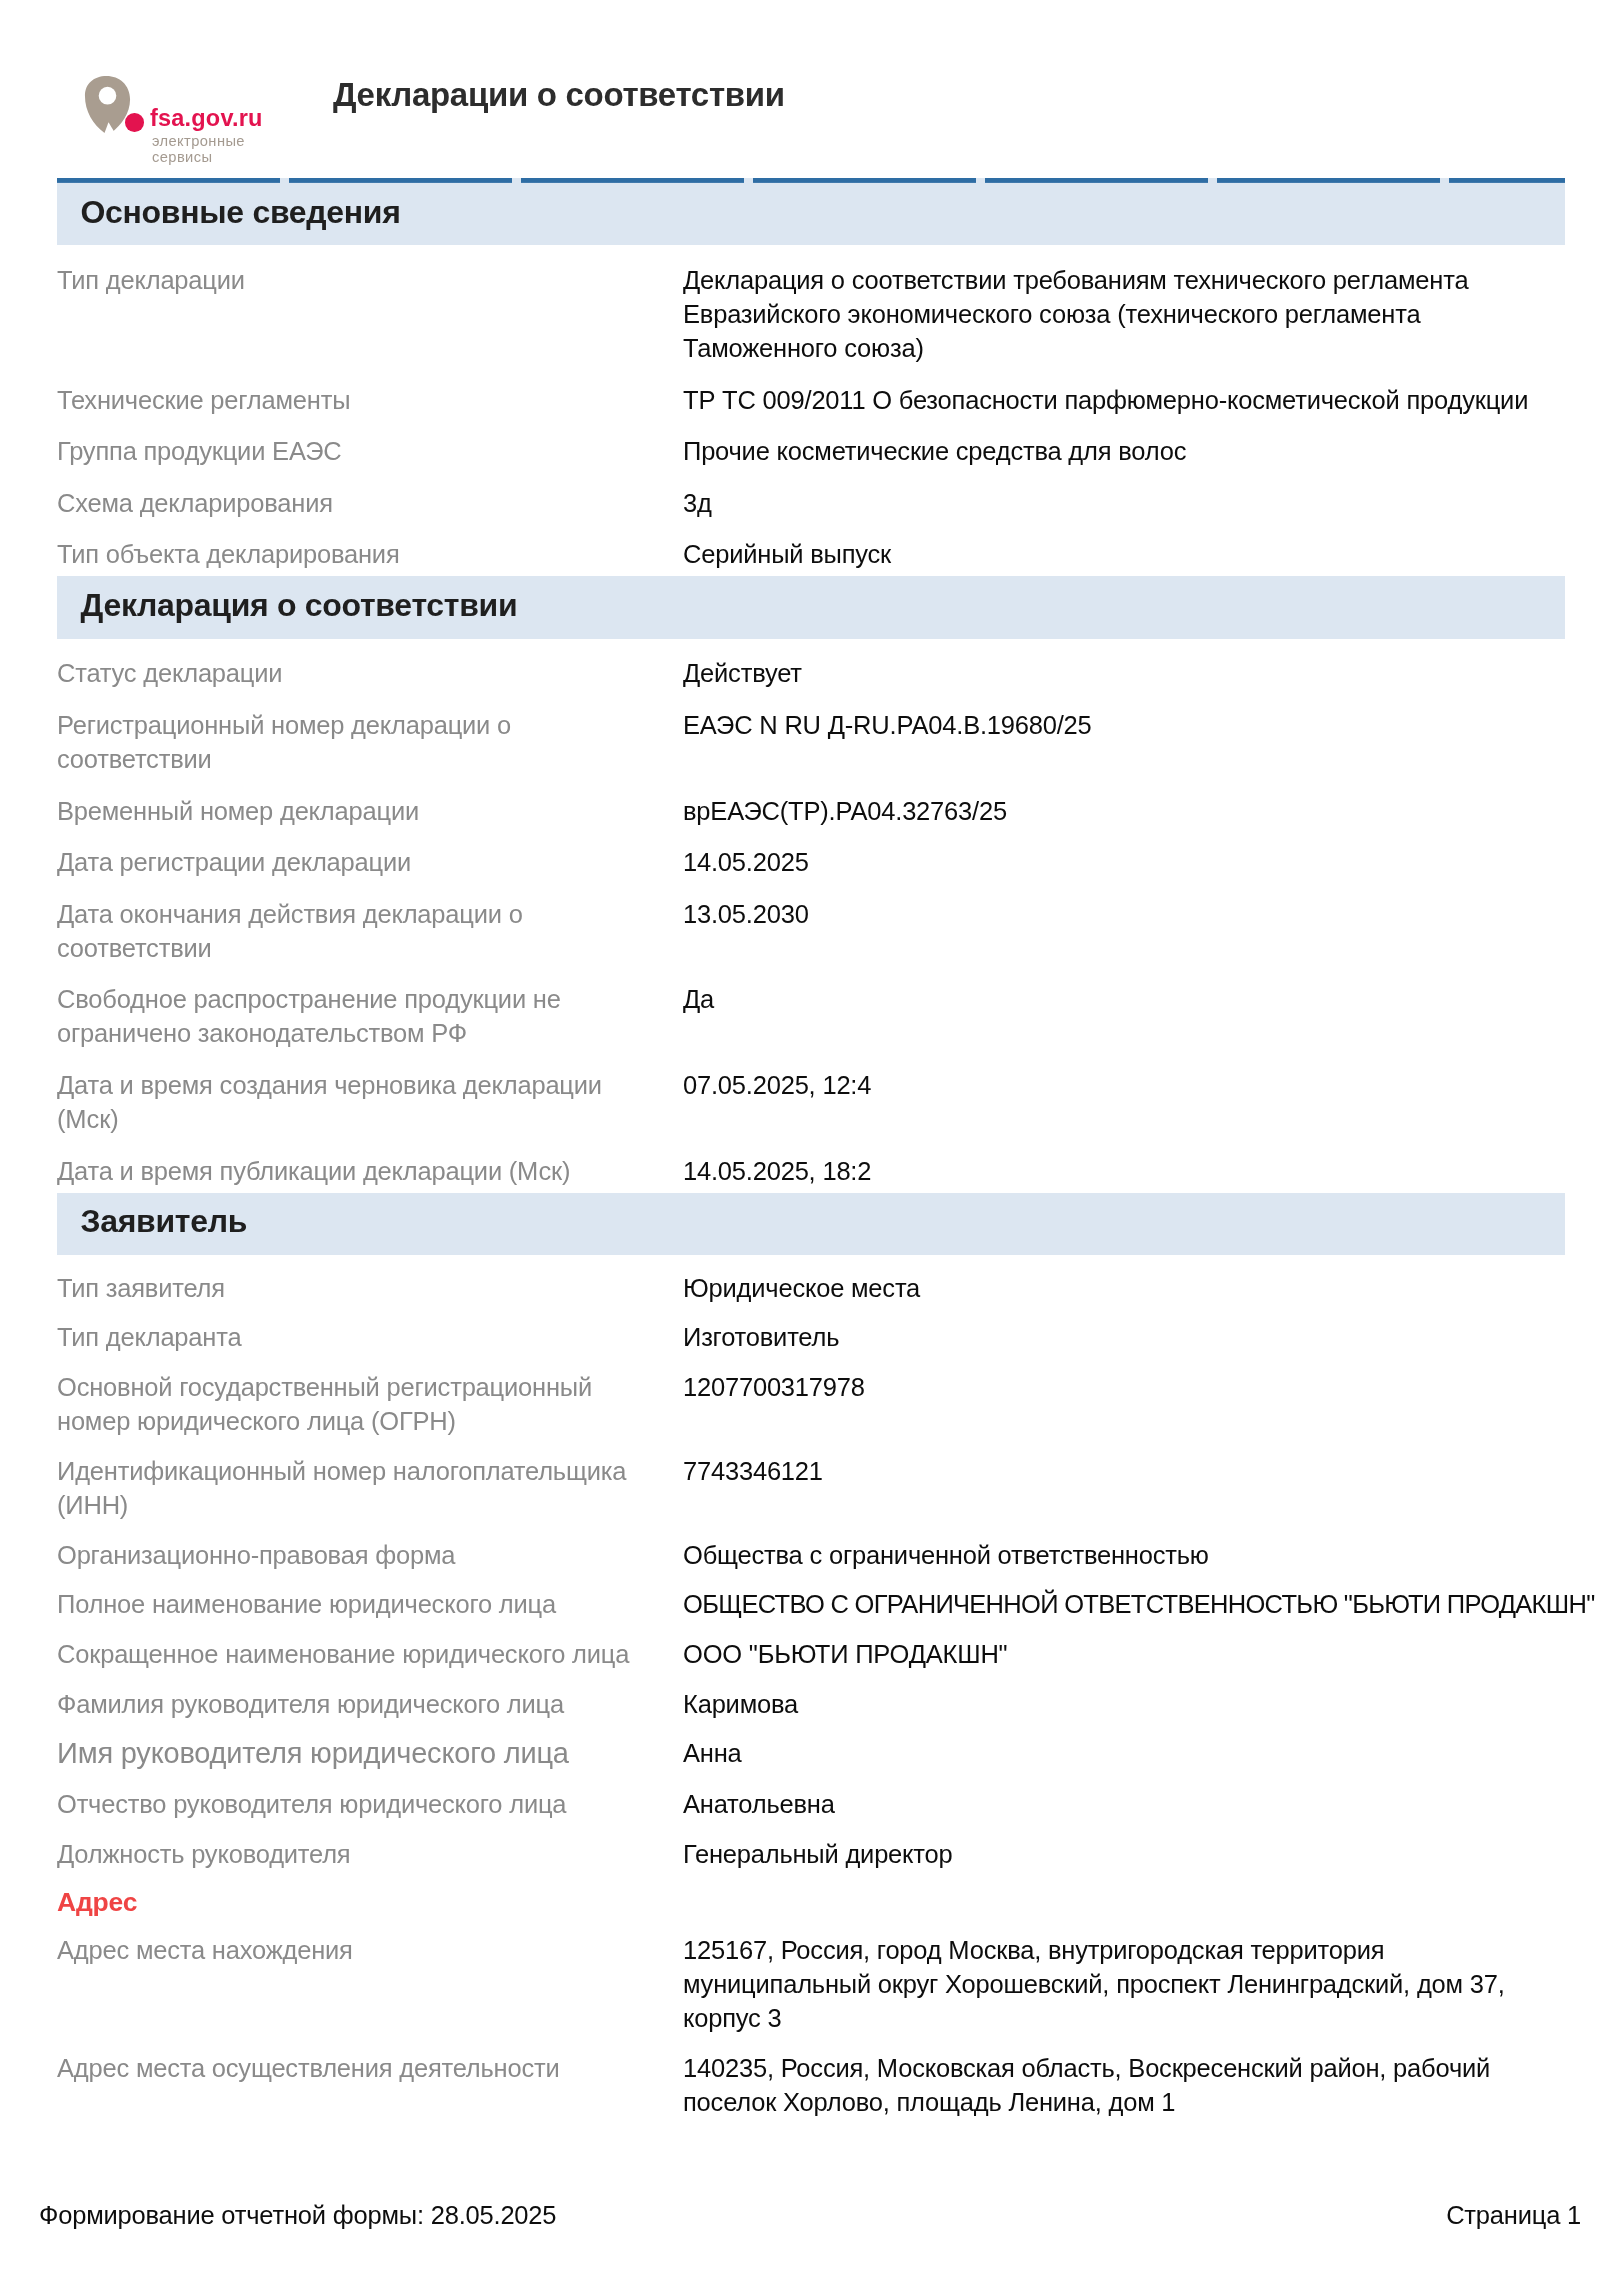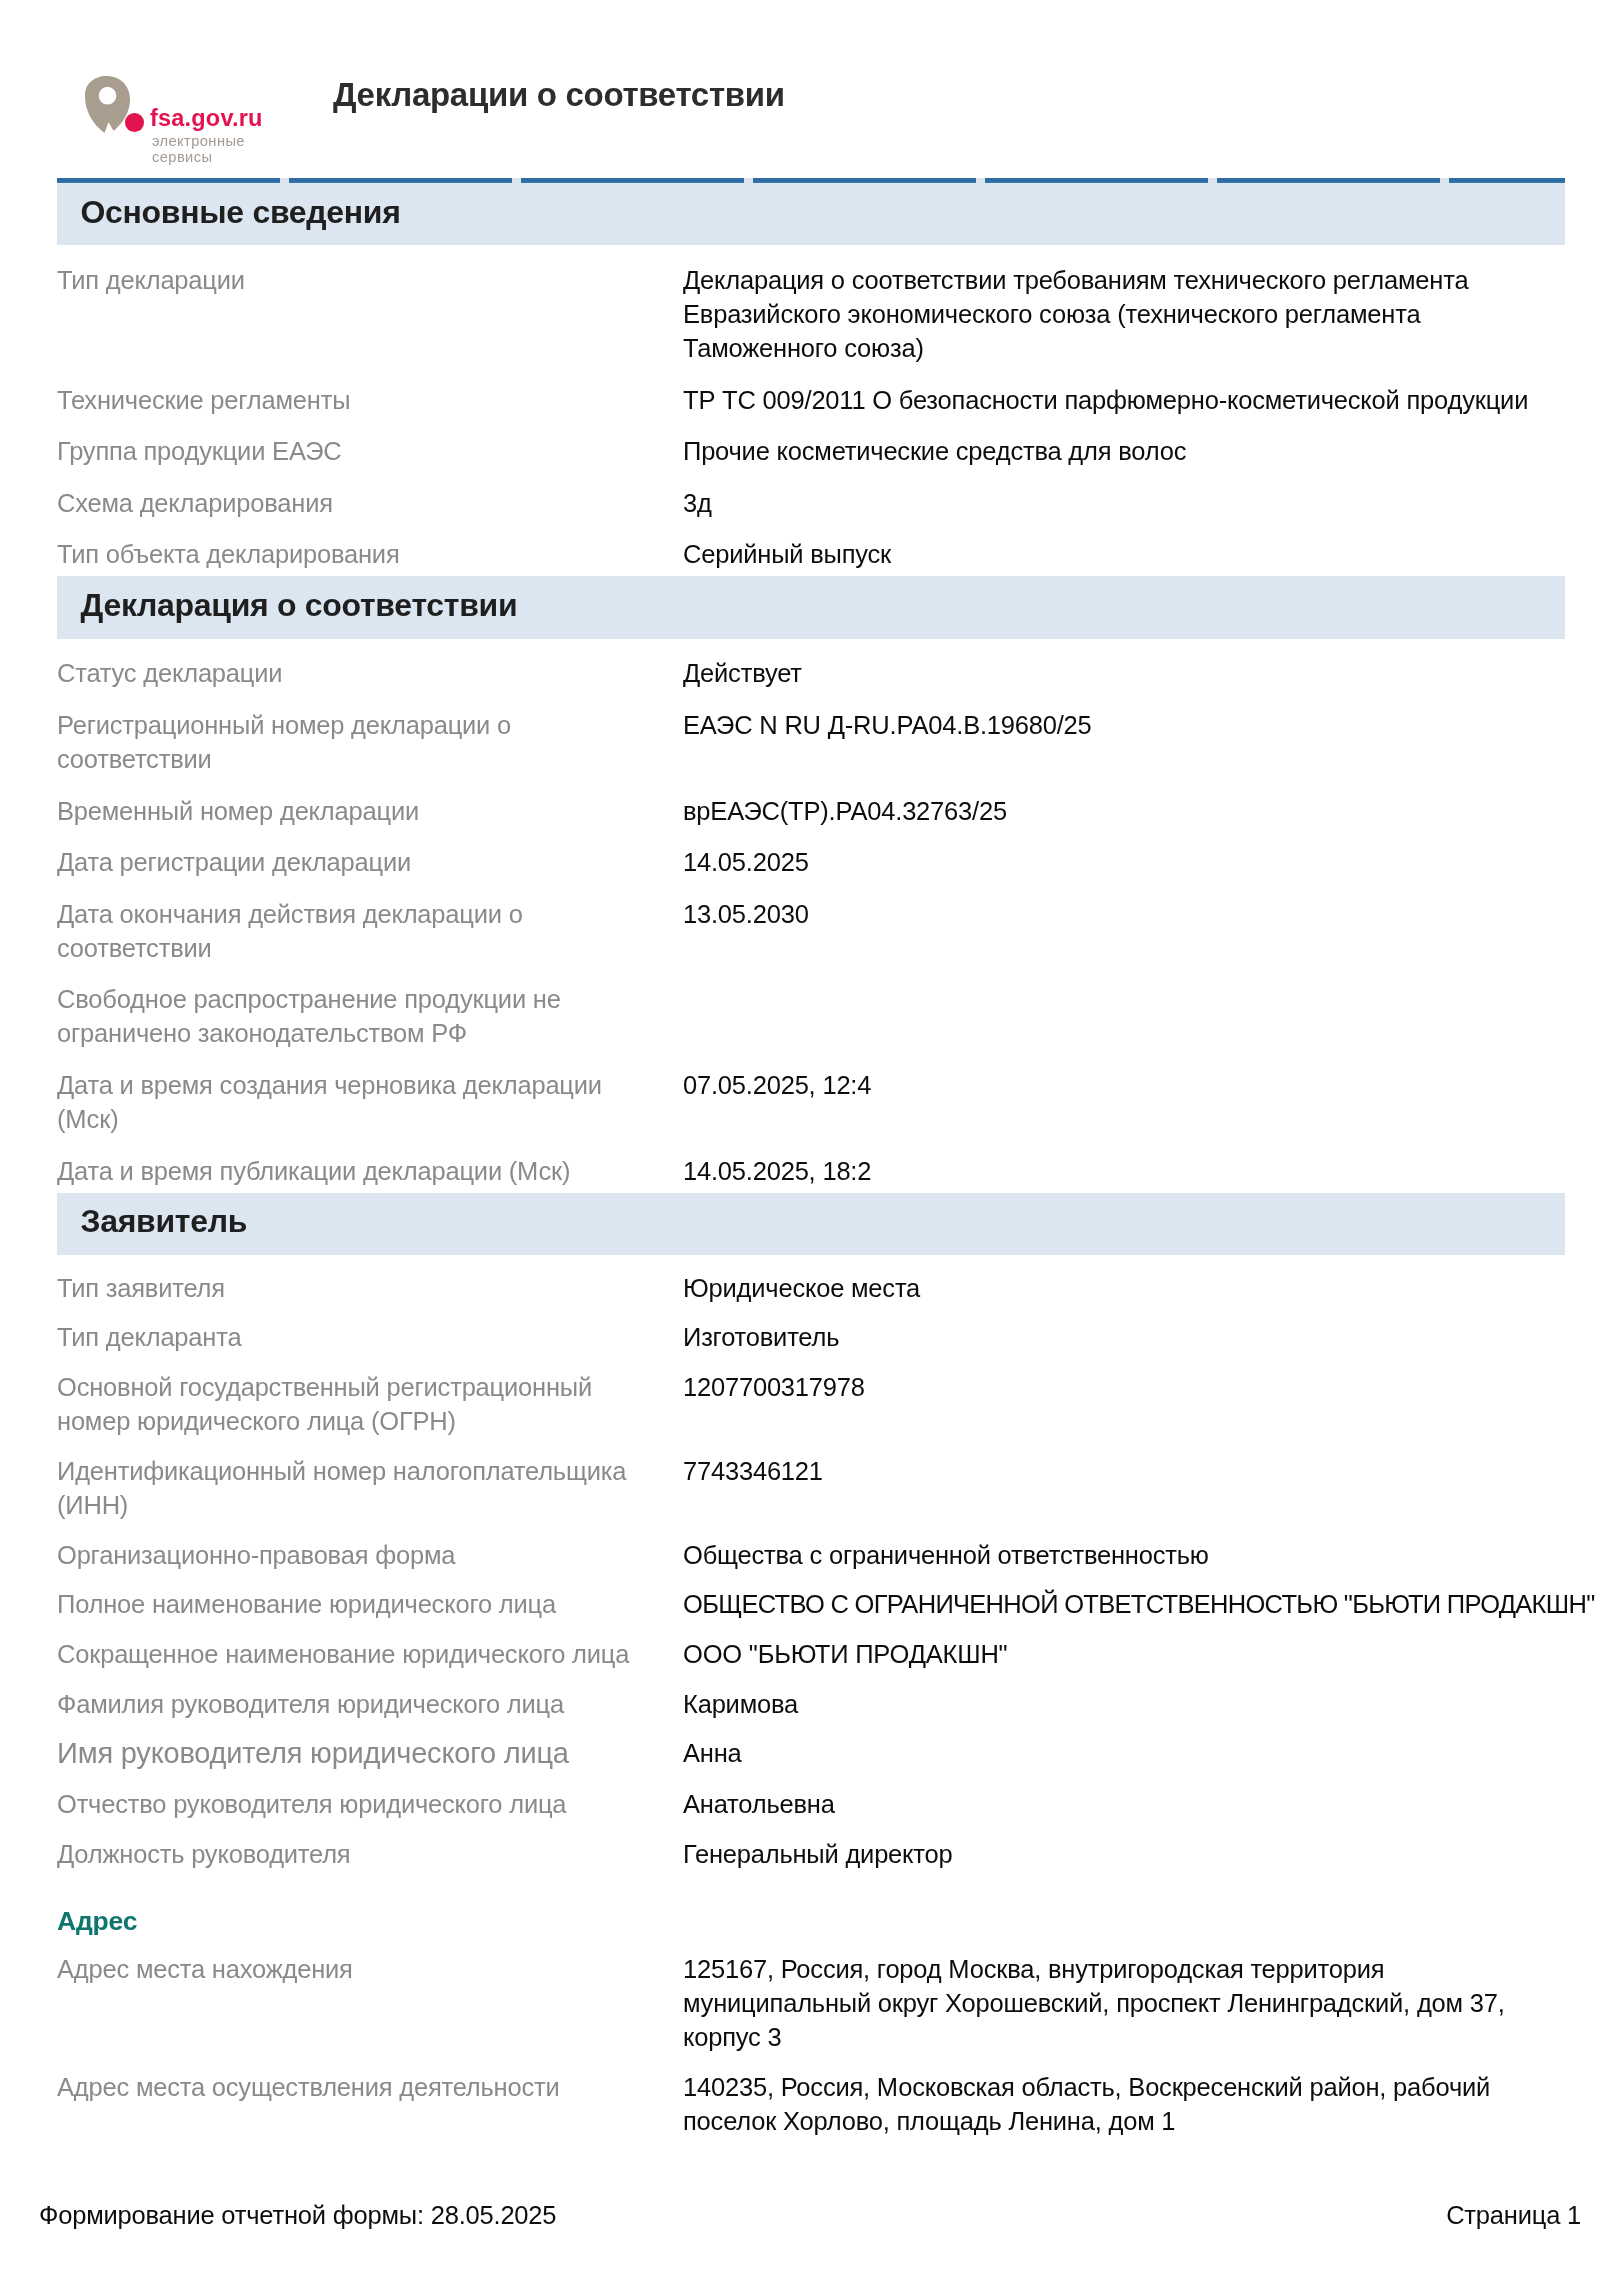--- a/index.html
+++ b/index.html
@@ -28,21 +28,21 @@
     background-size:100% 4.9px;background-repeat:no-repeat;background-position:top left;
     padding-top:15.7px;
   }
   .section-bar.spaced{margin-top:5px;}
   .row{display:flex;align-items:flex-start;margin-top:17.6px;font-size:25.5px;line-height:34px;}
   .sec-applicant .row{margin-top:15.7px;}
   .field-label{width:626px;padding-right:23.5px;box-sizing:border-box;color:#8a8a8a;flex-shrink:0;letter-spacing:-0.2px;}
   .row.label-large .field-label{font-size:29px;line-height:35px;}
   .field-value{width:882px;color:#0d0d0d;letter-spacing:-0.2px;}
   .field-value.nowrap{white-space:nowrap;letter-spacing:-0.7px;}
-  .sub-heading{margin-top:35px;font-size:26.5px;font-weight:bold;color:#0f766e;letter-spacing:-0.2px;}
+  .sub-heading{margin-top:16px;font-size:26.5px;font-weight:bold;color:#ef4444;letter-spacing:-0.2px;}
   
   .page-footer{
     position:absolute;left:39px;right:39px;top:2201px;
     display:flex;justify-content:space-between;
     font-size:25.5px;color:#0d0d0d;letter-spacing:-0.2px;
   }
 </style>
 </head>
 <body>
 
@@ -105,20 +105,21 @@
     <div class="row">
       <div class="field-label">Дата регистрации декларации</div>
       <div class="field-value">14.05.2025</div>
     </div>
     <div class="row">
       <div class="field-label">Дата окончания действия декларации о соответствии</div>
       <div class="field-value">13.05.2030</div>
     </div>
     <div class="row">
       <div class="field-label">Свободное распространение продукции не ограничено законодательством РФ</div>
+      <div class="field-value">Да</div>
     </div>
     <div class="row">
       <div class="field-label">Дата и время создания черновика декларации (Мск)</div>
       <div class="field-value">07.05.2025, 12:4</div>
     </div>
     <div class="row">
       <div class="field-label">Дата и время публикации декларации  (Мск)</div>
       <div class="field-value">14.05.2025, 18:2</div>
     </div>
   </div>

